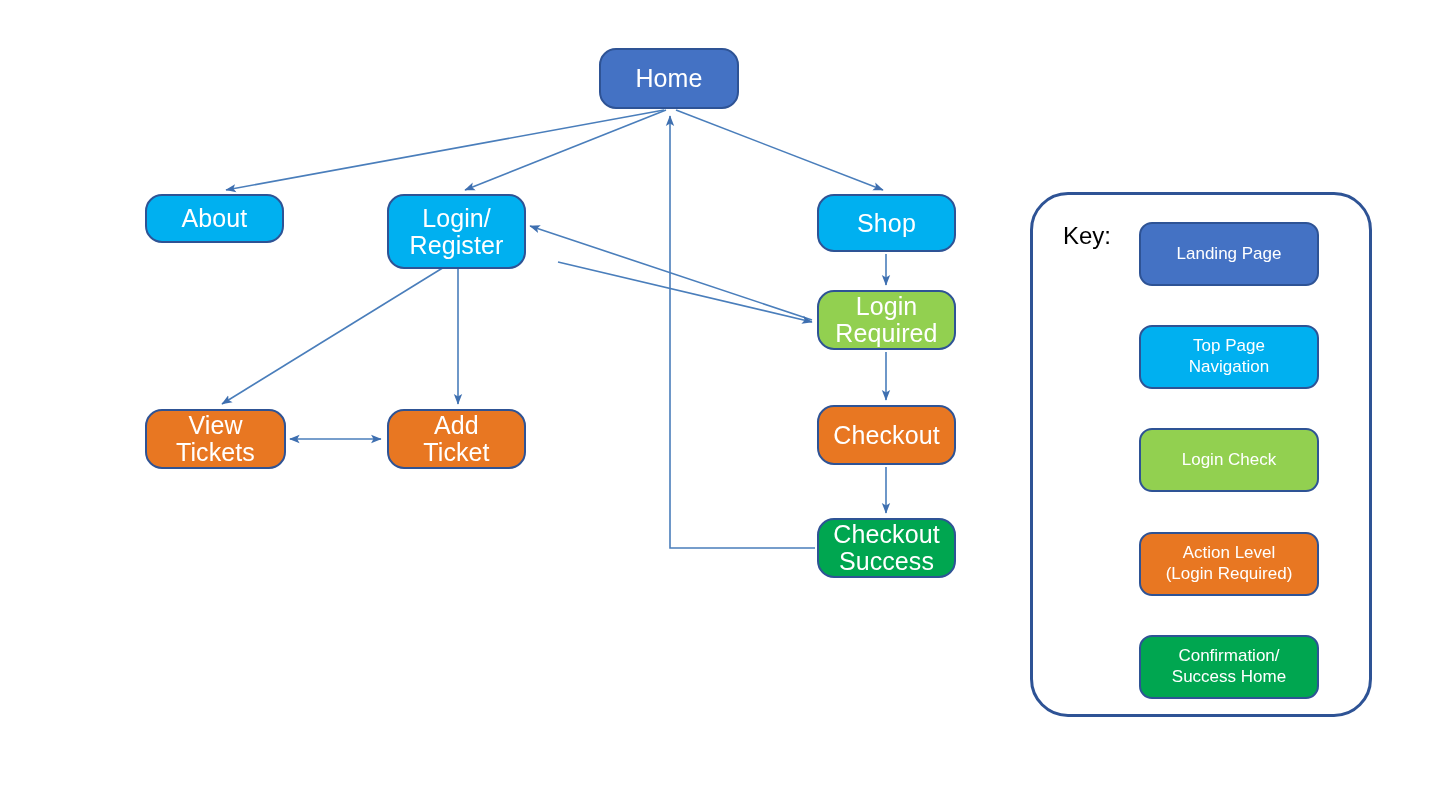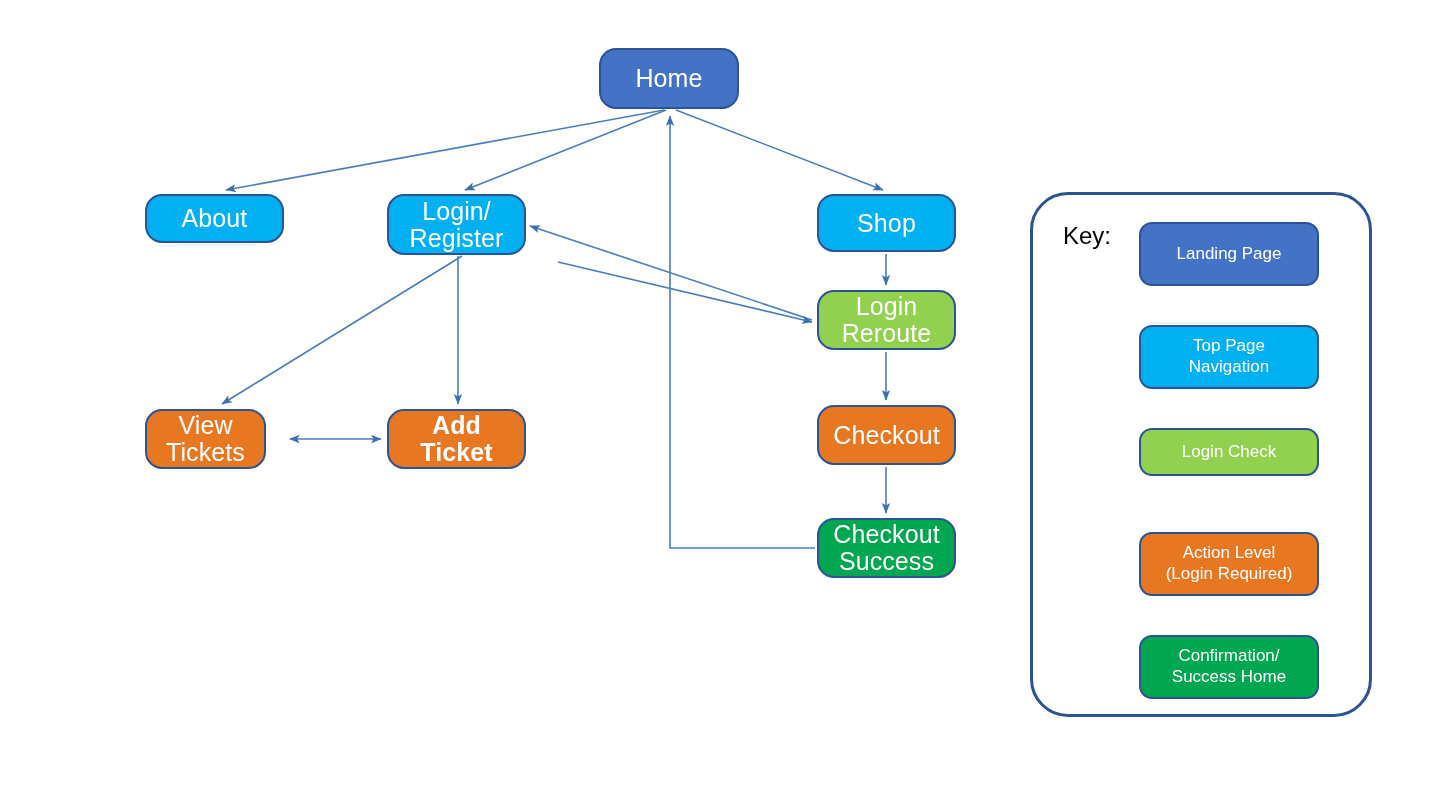--- a/index.html
+++ b/index.html
@@ -44,25 +44,25 @@
     letter-spacing: 0.1px;
   }
   .node.landing   { background: #4472C4; }
   .node.toplevel  { background: #00B0F0; }
   .node.logincheck{ background: #92D050; }
   .node.action    { background: #E87722; }
   .node.confirm   { background: #00A650; }
 
   .node-home        { left: 599px; top: 48px;  width: 140px; height: 61px;  font-size: 25px; }
   .node-about       { left: 145px; top: 194px; width: 139px; height: 49px;  font-size: 25px; }
-  .node-login       { left: 387px; top: 194px; width: 139px; height: 61px;  font-size: 25px; text-align: center; }
+  .node-login       { left: 387px; top: 194px; width: 139px; height: 75px;  font-size: 25px; text-align: center; }
   .node-shop        { left: 817px; top: 194px; width: 139px; height: 58px;  font-size: 25px; }
   .node-loginreq    { left: 817px; top: 290px; width: 139px; height: 60px;  font-size: 25px; }
-  .node-viewtickets { left: 145px; top: 409px; width: 121px; height: 60px;  font-size: 25px; }
-  .node-addticket   { left: 387px; top: 409px; width: 139px; height: 60px;  font-size: 25px; font-weight: bold; }
+  .node-viewtickets { left: 145px; top: 409px; width: 141px; height: 60px;  font-size: 25px; }
+  .node-addticket   { left: 387px; top: 409px; width: 139px; height: 60px;  font-size: 25px; }
   .node-checkout    { left: 817px; top: 405px; width: 139px; height: 60px;  font-size: 25px; }
   .node-success     { left: 817px; top: 518px; width: 139px; height: 60px;  font-size: 25px; }
 
   #key-panel {
     position: absolute;
     left: 1030px;
     top: 192px;
     width: 342px;
     height: 525px;
     box-sizing: border-box;
@@ -88,21 +88,21 @@
     align-items: center;
     justify-content: center;
     text-align: center;
     color: #ffffff;
     font-size: 17px;
     line-height: 1.22;
     white-space: pre-line;
   }
   .legend-0 { top: 222px; height: 64px; background: #4472C4; }
   .legend-1 { top: 325px; height: 64px; background: #00B0F0; }
-  .legend-2 { top: 428px; height: 48px; background: #92D050; }
+  .legend-2 { top: 428px; height: 64px; background: #92D050; }
   .legend-3 { top: 532px; height: 64px; background: #E87722; }
   .legend-4 { top: 635px; height: 64px; background: #00A650; }
 </style>
 </head>
 <body>
 
 <div id="canvas">
 
   <svg id="edges" viewBox="0 0 1447 812" width="1447" height="812">
     <defs>
@@ -142,21 +142,21 @@
   <div class="node landing node-home">Home</div>
 
   <div class="node toplevel node-about">About</div>
 
   <div class="node toplevel node-login">Login/
 Register</div>
 
   <div class="node toplevel node-shop">Shop</div>
 
   <div class="node logincheck node-loginreq">Login
-Reroute</div>
+Required</div>
 
   <div class="node action node-viewtickets">View
 Tickets</div>
 
   <div class="node action node-addticket">Add
 Ticket</div>
 
   <div class="node action node-checkout">Checkout</div>
 
   <div class="node confirm node-success">Checkout

